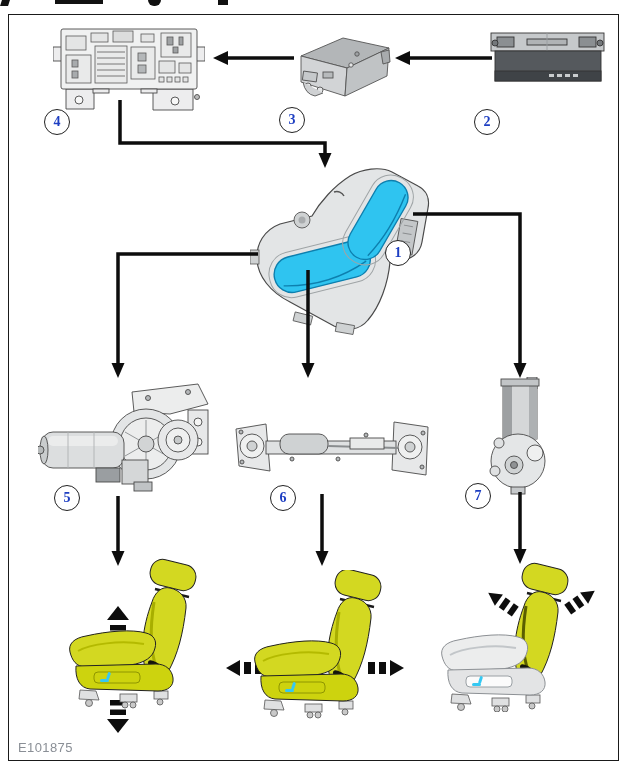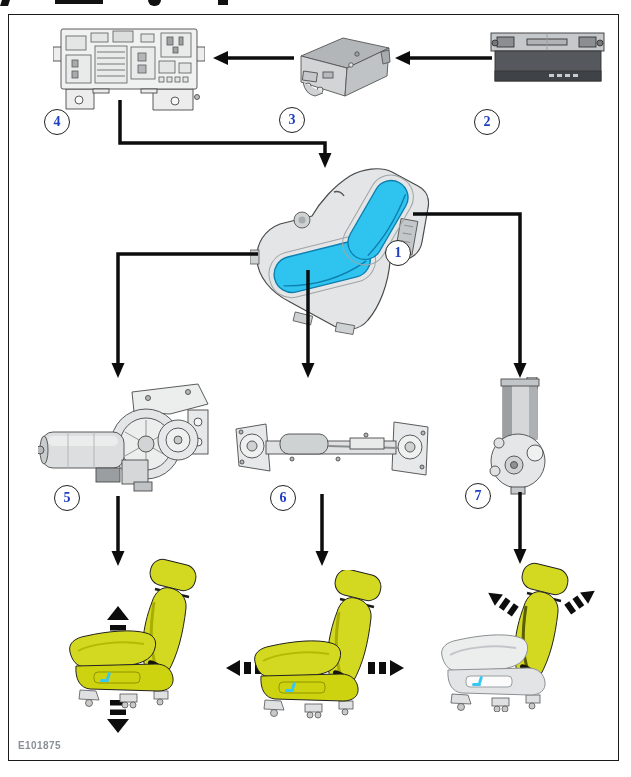--- a/index.html
+++ b/index.html
@@ -7,21 +7,21 @@
           font-family:"Liberation Sans",sans-serif;}
   .frame{position:absolute;left:8px;top:14px;width:611px;height:747px;
          border:1.6px solid #1a1a1a;background:#fff;box-sizing:border-box;}
   .frag{position:absolute;background:#111;}
   .comp{position:absolute;}
   .callout{position:absolute;width:26px;height:26px;border:1.3px solid #222;border-radius:50%;
            background:#fff;display:flex;align-items:center;justify-content:center;
            font-family:"Liberation Serif",serif;font-weight:bold;font-size:14px;line-height:1;
            box-sizing:border-box;cursor:pointer;}
   .callout span{color:#1d3ec2;}
-  .figid{position:absolute;left:18px;top:740px;font-size:10px;color:#8a8f96;letter-spacing:.4px;font-weight:bold;}
+  .figid{position:absolute;left:18px;top:740px;font-size:13px;color:#8a8f96;letter-spacing:.4px;}
   svg{display:block;}
   .arrowlayer{position:absolute;left:0;top:0;pointer-events:none;}
 </style>
 </head>
 <body>
 
 <div class="canvas">
 
   <div class="frag" style="left:1px;top:0;width:8px;height:6px;transform:skewX(-18deg);"></div>
   <div class="frag" style="left:55px;top:0;width:48px;height:4px;"></div>

